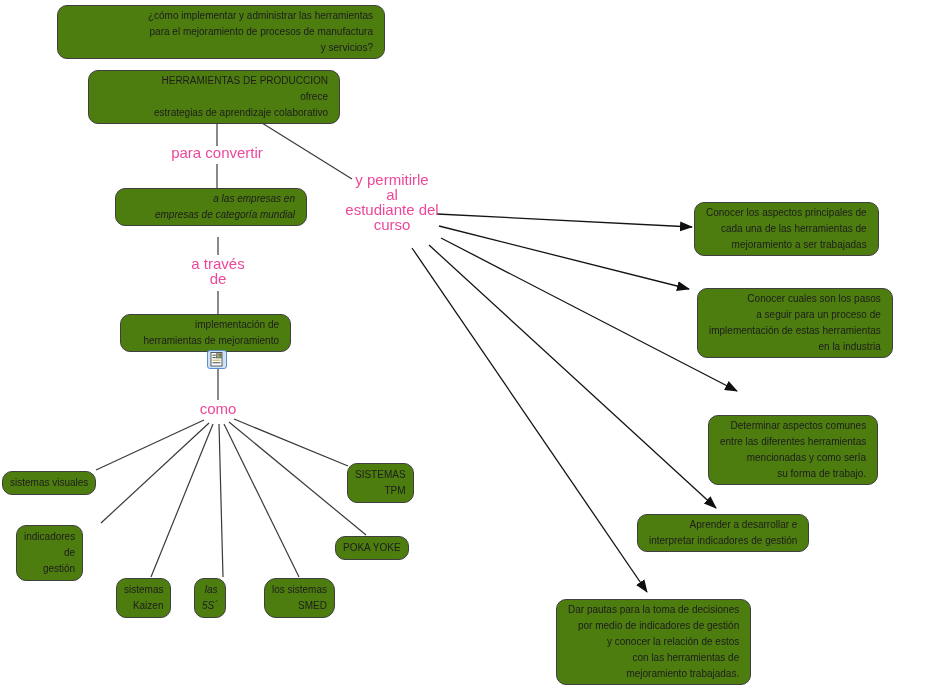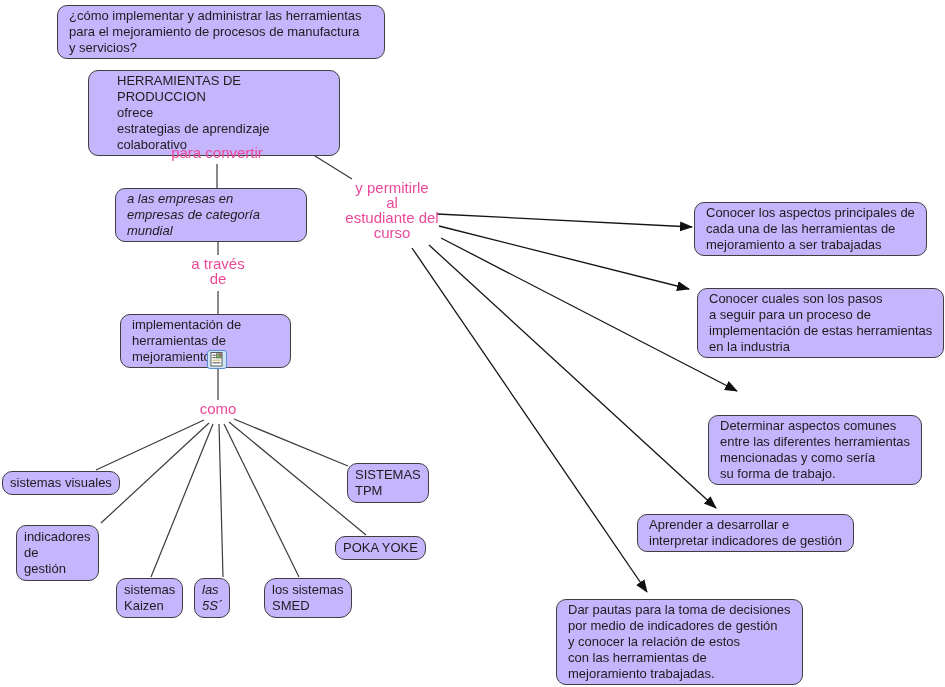--- a/index.html
+++ b/index.html
@@ -18,27 +18,27 @@
   }
   .edges {
     position: absolute;
     left: 0;
     top: 0;
     pointer-events: none;
   }
   .node {
     position: absolute;
     box-sizing: border-box;
-    background: #c4b5fd;
+    background: #4d7c0f;
     border: 1px solid #3f3f3f;
     border-radius: 10px;
     padding: 2px 11px;
-    font-size: 13px;
+    font-size: 10px;
     line-height: 16px;
-    text-align: left;
+    text-align: right;
     white-space: pre-line;
   }
   .node.small {
     padding: 3px 7px;
   }
   .link-label {
     position: absolute;
     transform: translateX(-50%);
     font-size: 15px;
     line-height: 15px;
@@ -134,21 +134,21 @@
   <div class="node" style="left:556px; top:599px;">Dar pautas para la toma de decisiones
 por medio de indicadores de gestión
 y conocer la relación de estos
 con las herramientas de
 mejoramiento trabajadas.</div>
 
   <div class="link-label" style="left:217px; top:145px;">para convertir</div>
   <div class="link-label" style="left:218px; top:256px;">a través
 de</div>
   <div class="link-label" style="left:218px; top:401px;">como</div>
-  <div class="link-label" style="left:392px; top:180px;">y permitirle
+  <div class="link-label" style="left:392px; top:172px;">y permitirle
 al
 estudiante del
 curso</div>
 
   <span class="resource-icon">
     <svg width="20" height="19" viewBox="0 0 20 19">
       <rect x="0.5" y="0.5" width="19" height="18" rx="2.5" fill="#cfe3f7" stroke="#5a8ed0"></rect>
       <rect x="4" y="2.5" width="11" height="13.5" fill="#ffffff" stroke="#4a4a4a" stroke-width="0.9"></rect>
       <rect x="9.5" y="3.8" width="4.6" height="4.2" fill="#7fae6a" stroke="#333333" stroke-width="0.5"></rect>
       <circle cx="13" cy="4.8" r="0.9" fill="#cc3333"></circle>

